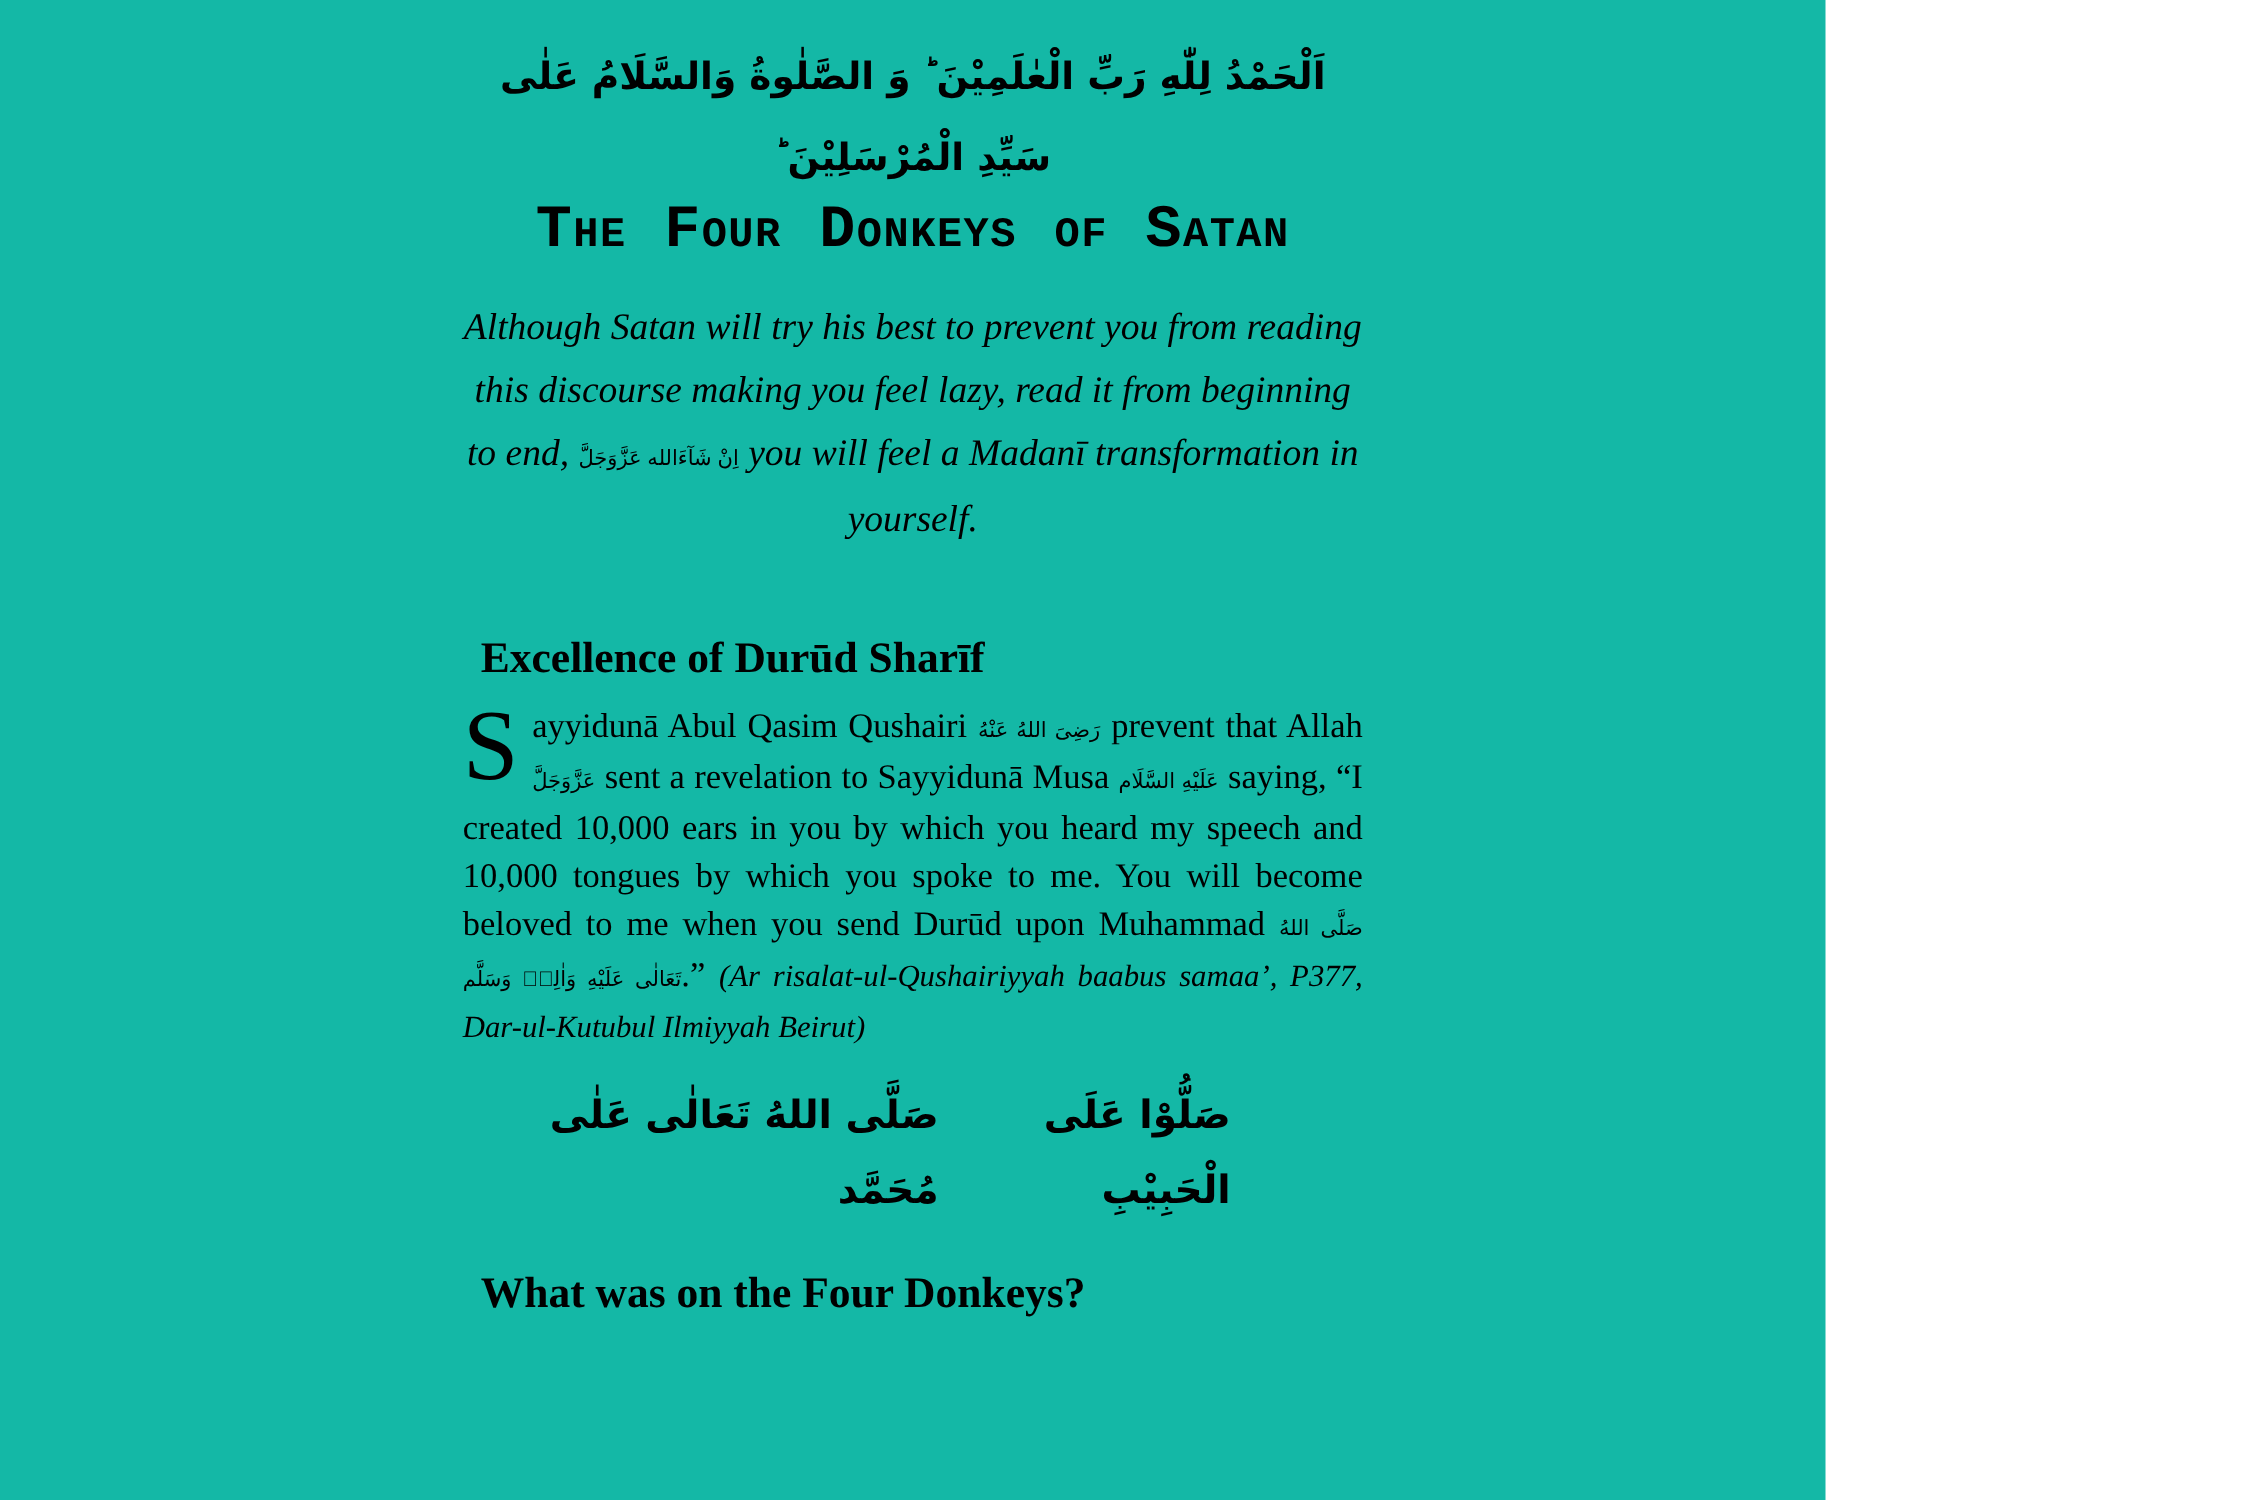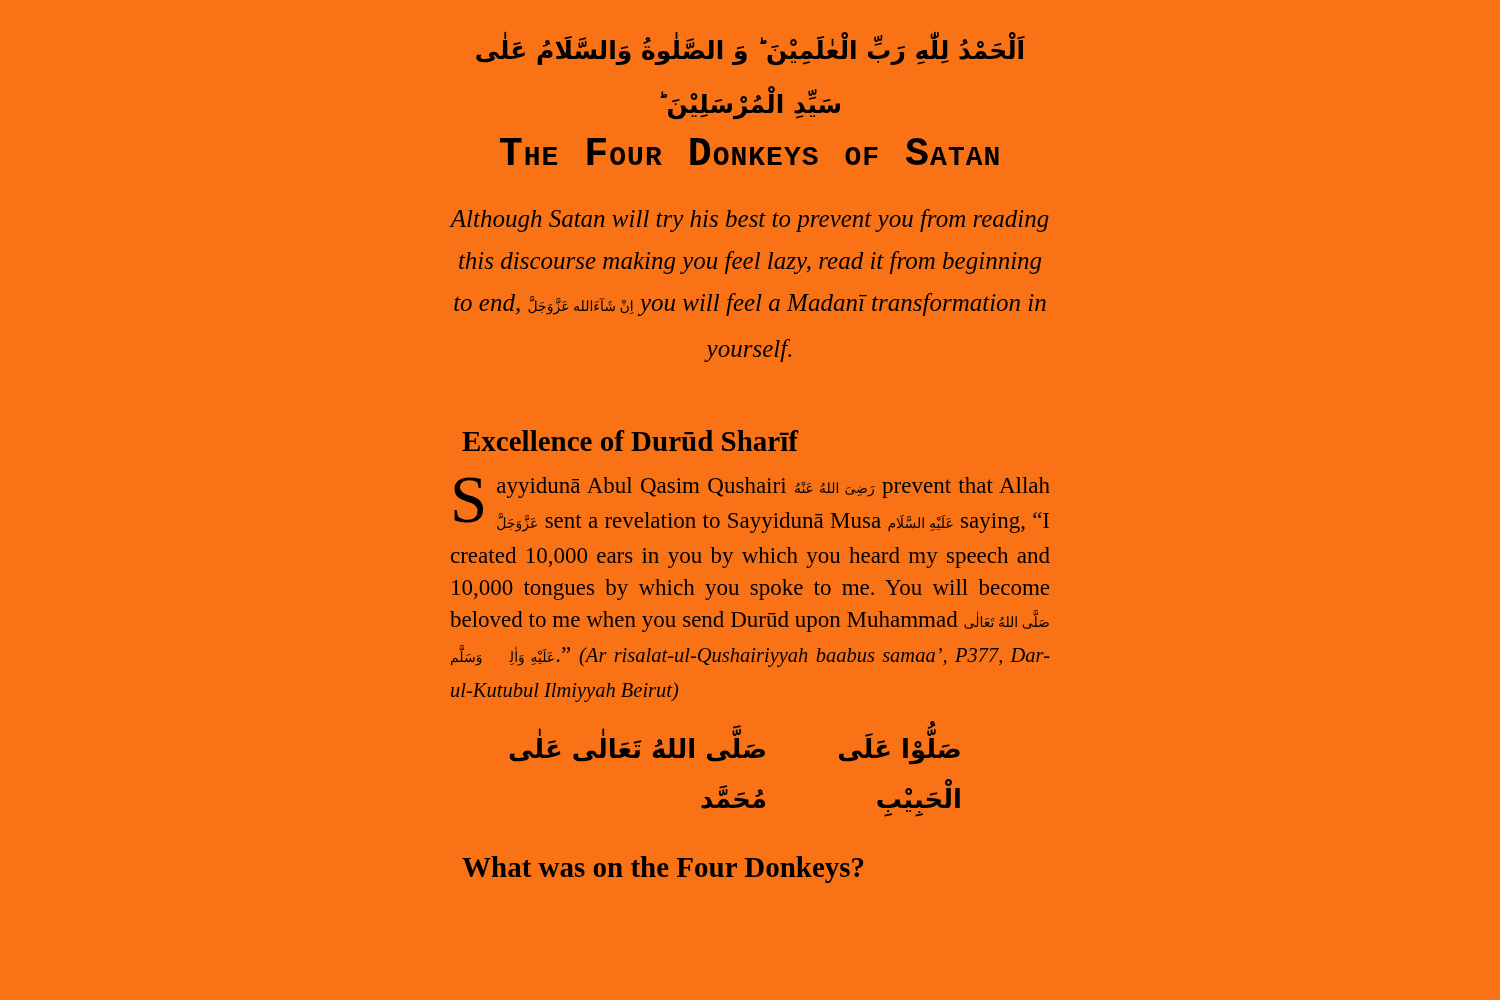--- a/index.html
+++ b/index.html
@@ -4,23 +4,23 @@
 <style>
   html, body {
     margin: 0;
     padding: 0;
     background: #ffffff;
     color: #000000;
     font-family: "Liberation Serif", serif;
   }
   .canvas {
     position: relative;
-    width: 1500px;
+    width: 1217px;
     height: 1000px;
-    background: #f97316;
+    background: #14b8a6;
     overflow: hidden;
   }
   .page {
     width: 600px;
     margin: 0 auto;
     padding-top: 24px;
   }
   .ar {
     font-family: "DejaVu Sans", sans-serif;
     direction: rtl;
@@ -65,21 +65,21 @@
   }
   .body-para.force-last { text-align-last: justify; }
   .dropcap {
     float: left;
     font-size: 67px;
     line-height: 54px;
     padding-right: 9px;
     padding-top: 2px;
   }
   .ar-small {
-    font-family: Liberation Serif, serif;
+    font-family: Liberation Sans, sans-serif;
     direction: rtl;
     unicode-bidi: embed;
     font-size: 14px;
   }
   .citation {
     font-style: italic;
     font-size: 20.5px;
   }
   .durood-row {
     margin-top: 18px;

